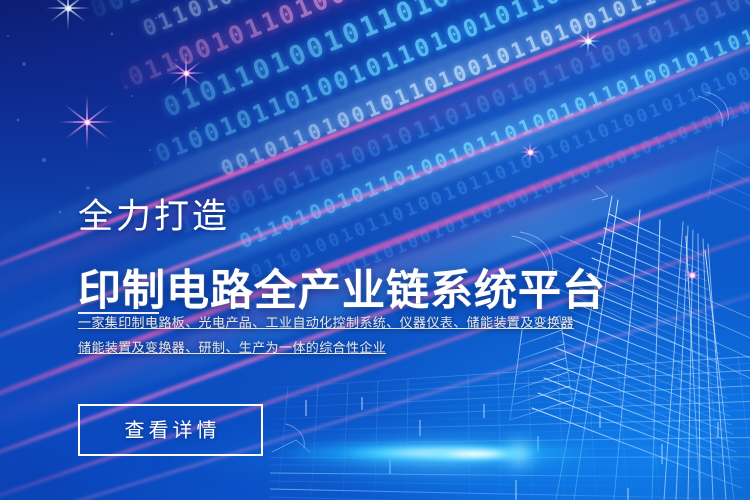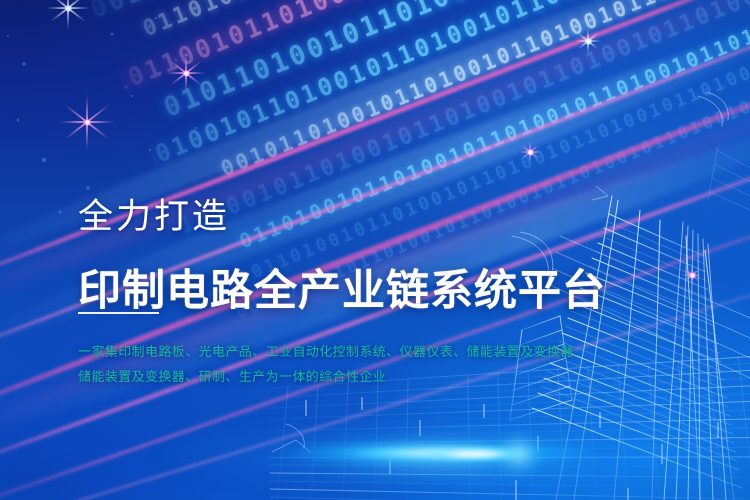--- a/index.html
+++ b/index.html
@@ -188,27 +188,28 @@
     text-shadow: 0 2px 9px rgba(4,24,80,.60), 0 0 2px rgba(255,255,255,.35);
     text-align: center;
   }
   .rule {
     position: absolute; top: 312px; left: 0;
     width: 81px; height: 2px;
     background: #ffffff;
     opacity: .92;
   }
   .desc {
-    position: absolute; top: 339px; left: 0;
+    position: absolute; top: 310px; left: 0;
     width: 470px;
     font-size: 13px;
     line-height: 25px;
-    color: #14b8a6;
+    color: #e5e5e5;
     letter-spacing: .4px;
     text-shadow: 0 1px 5px rgba(2,20,70,.65);
+    text-decoration: underline;
   }
   .desc div { white-space: nowrap; }
   .cta {
     position: absolute; top: 404px; left: 0;
     width: 185px; height: 52px;
     box-sizing: border-box;
     border: 2px solid #ffffff;
     background: transparent;
     color: #ffffff;
     font-size: 20px;
@@ -511,14 +512,15 @@
 
     <h1 class="headline">印制电路全产业链系统平台</h1>
 
     <div class="rule"></div>
 
     <div class="desc">
       <div>一家集印制电路板、光电产品、工业自动化控制系统、仪器仪表、储能装置及变换器</div>
       <div>储能装置及变换器、研制、生产为一体的综合性企业</div>
     </div>
 
+    <button class="cta">查看详情</button>
   </div>
 </div>
 
 </body></html>

